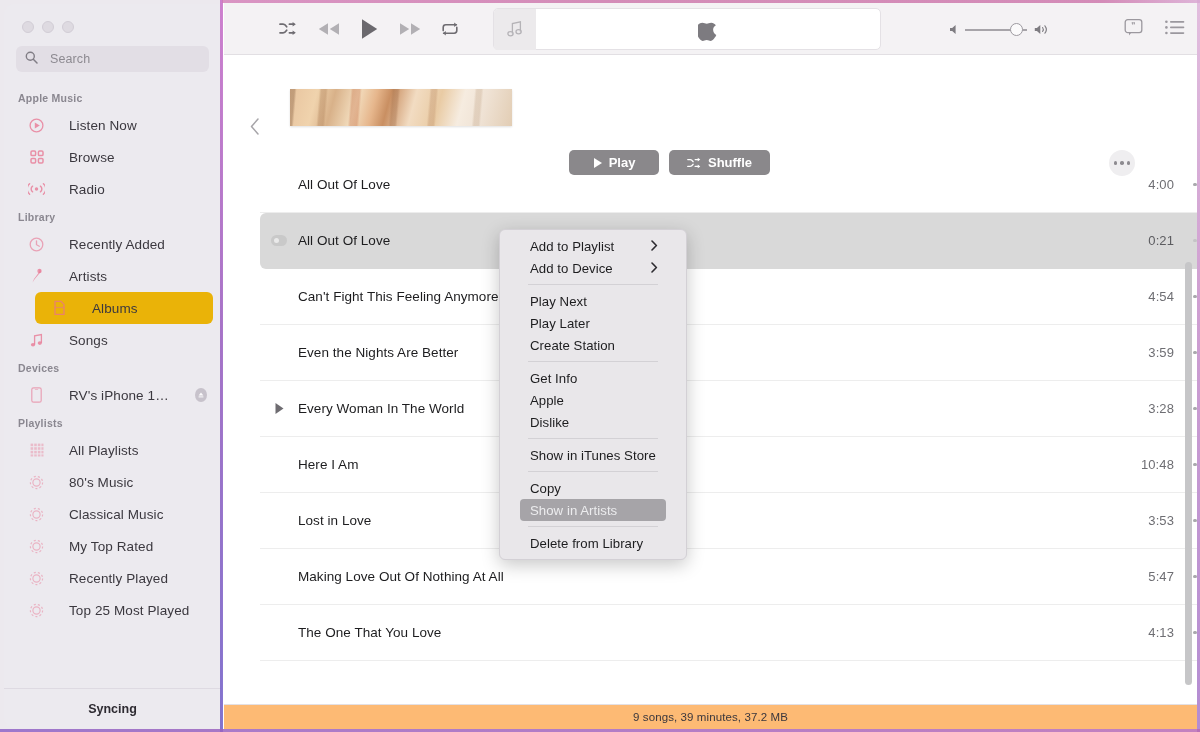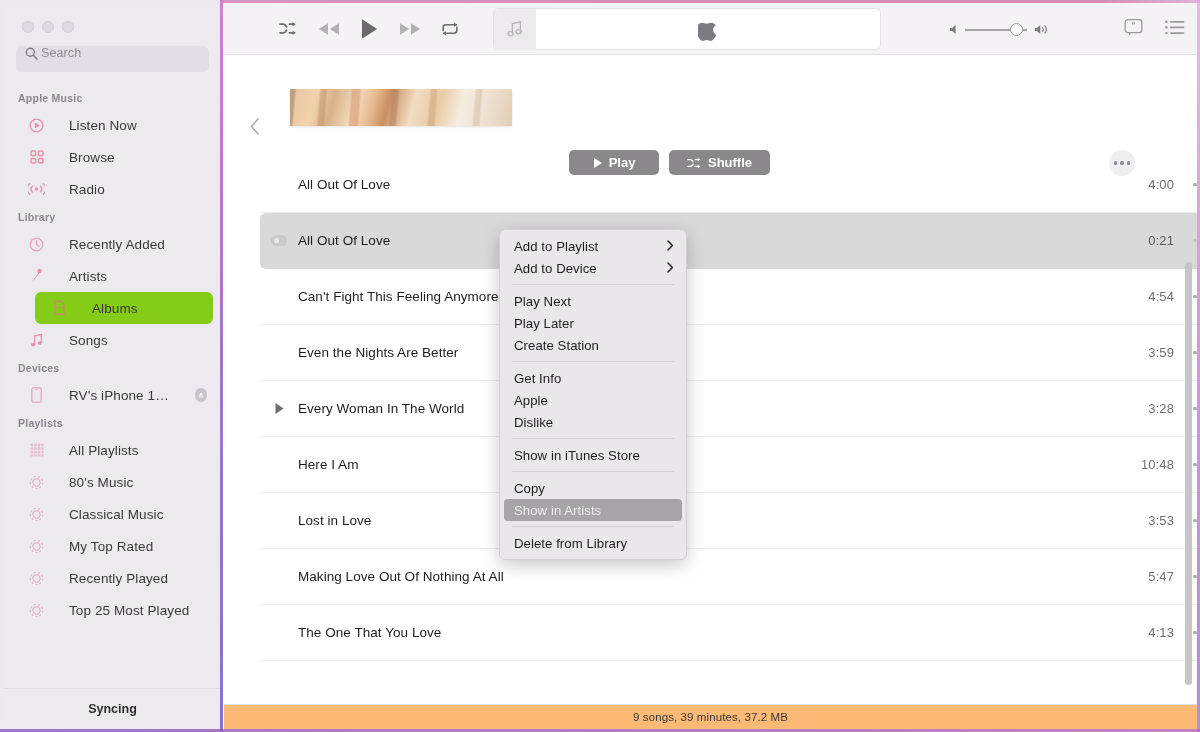--- a/index.html
+++ b/index.html
@@ -52,40 +52,40 @@
   }
   .traffic-lights {
     display: flex; gap: 8px; padding: 17px 0 0 18px;
   }
   .tl { width: 12px; height: 12px; border-radius: 50%;
         background: #dedae1; border: 1px solid #d2cdd6; }
 
   .search-wrap { padding: 13px 12px 0 12px; }
   .search-box {
     height: 26px; background: #e2dee5; border-radius: 6px;
-    display: flex; align-items: flex-start; gap: 3px; padding: 0 9px;
+    display: flex; align-items: center; gap: 12px; padding: 0 9px;
   }
   .search-box .mag { flex: 0 0 auto; display: block; }
   .search-ph { font-size: 12.5px; color: #8d8a91; letter-spacing: .1px; }
 
   .sb-scroll { flex: 1 1 auto; overflow: hidden; padding-top: 14px; }
   .sb-group-title {
     font-size: 10.5px; font-weight: bold; color: #8a8790;
     letter-spacing: .25px; padding: 6px 0 5px 14px;
   }
   .sb-item {
     display: flex; align-items: center; gap: 24px;
     height: 32px; margin: 0 8px; padding-left: 16px;
     border-radius: 6px; cursor: default;
   }
   .sb-item .ic { width: 17px; height: 17px; flex: 0 0 17px;
                  display: flex; align-items: center; justify-content: center; }
   .sb-item .lbl { font-size: 13.5px; color: #3b383f; letter-spacing: .1px;
                   white-space: nowrap; overflow: hidden; text-overflow: ellipsis; }
-  .sb-item.selected { background: #84cc16; margin-left: 31px; }
+  .sb-item.selected { background: #eab308; margin-left: 31px; }
   .eject {
     margin-left: auto; margin-right: 6px;
     width: 14px; height: 14px; border-radius: 50%;
     background: #c7c2cb; display: flex; align-items: center; justify-content: center;
   }
   .eject svg { display: block; }
 
   .sb-footer {
     height: 40px; border-top: 1px solid #dedae2;
     display: flex; align-items: center; justify-content: center;
@@ -233,21 +233,21 @@
   }
   #statusbar span { font-size: 11.5px; color: #3a373d; letter-spacing: .1px; }
 
   
   #ctxmenu {
     position: absolute; left: 499px; top: 229px; width: 188px;
     background: #e9e7ea;
     border: 1px solid #d3d0d5;
     border-radius: 6px;
     box-shadow: 0 5px 18px rgba(0,0,0,.22);
-    padding: 5px 0;
+    padding: 5px 16px;
     z-index: 50;
   }
   .mi {
     height: 22px; display: flex; align-items: center;
     padding: 0 12px 0 14px; font-size: 13.2px; color: #1d1d1f;
     letter-spacing: .05px; cursor: default;
   }
   .mi .arrow { margin-left: auto; }
   .mi.highlight { background: #a6a4a8; color: #ececee; margin: 0 4px;
                   border-radius: 4px; padding-left: 10px; }

